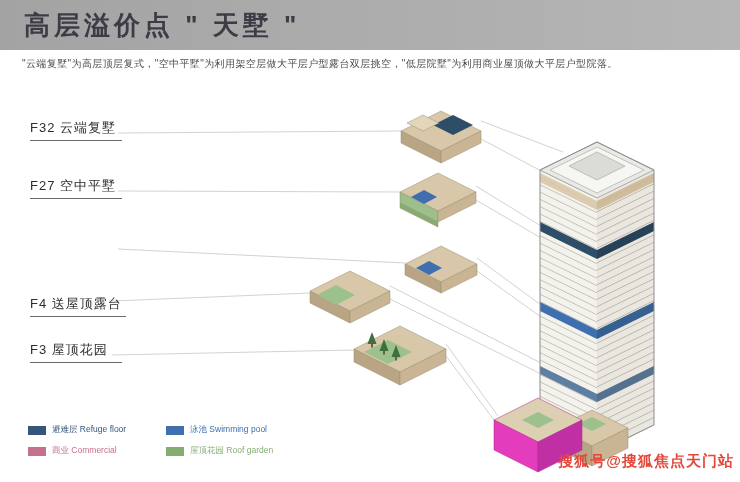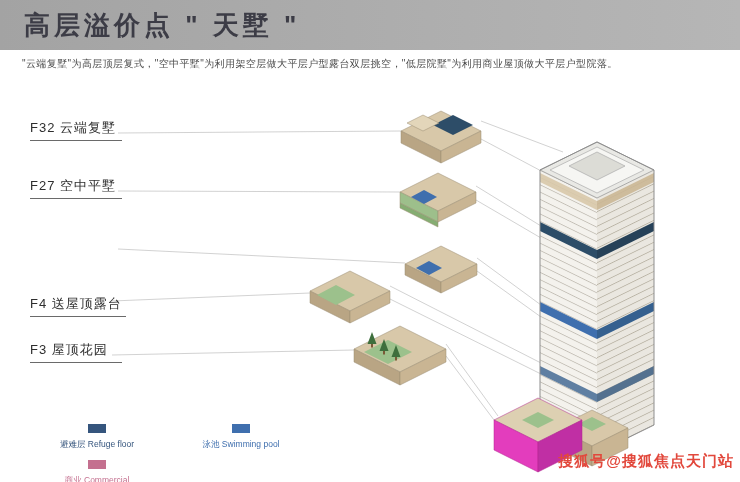--- a/index.html
+++ b/index.html
@@ -24,21 +24,21 @@
   .diagram-svg { position:absolute; top:0; left:0; width:740px; height:482px; }
   .floor-label {
     position:absolute; left:30px; min-width:88px;
     font-size:13px; color:#2e2e2e; letter-spacing:1px;
     border-bottom:1px solid #6a6a6a; padding:0 4px 3px 0; white-space:nowrap;
   }
   .legend {
     position:absolute; left:28px; top:424px;
     display:grid; grid-template-columns:138px 150px; row-gap:9px;
   }
-  .legend-item { display:flex; align-items:center; gap:6px; font-size:8.5px; white-space:nowrap;flex-direction:column; }
+  .legend-item { display:flex; align-items:center; gap:6px; font-size:8.5px; white-space:nowrap; }
   .swatch { width:18px; height:9px; display:inline-block; flex:0 0 auto; }
   .watermark {
     position:absolute; right:6px; top:452px;
     font-size:15px; font-weight:bold; color:#e2483c; letter-spacing:1px; white-space:nowrap;
   }
 </style>
 </head>
 <body>
 
 <div class="stage">
@@ -177,17 +177,21 @@
       <span class="legend-label" style="color: rgb(53, 85, 125);">避难层 Refuge floor</span>
     </div>
     <div class="legend-item">
       <span class="swatch" style="background: rgb(63, 111, 174);"></span>
       <span class="legend-label" style="color: rgb(63, 111, 174);">泳池 Swimming pool</span>
     </div>
     <div class="legend-item">
       <span class="swatch" style="background: rgb(196, 112, 143);"></span>
       <span class="legend-label" style="color: rgb(196, 112, 143); text-align: right;">商业 Commercial</span>
     </div>
+    <div class="legend-item">
+      <span class="swatch" style="background: rgb(133, 173, 114);"></span>
+      <span class="legend-label" style="color: rgb(133, 173, 114);">屋顶花园 Roof garden</span>
+    </div>
   </div>
 
   <div class="watermark">搜狐号@搜狐焦点天门站</div>
 
 </div>
 
 </body></html>

